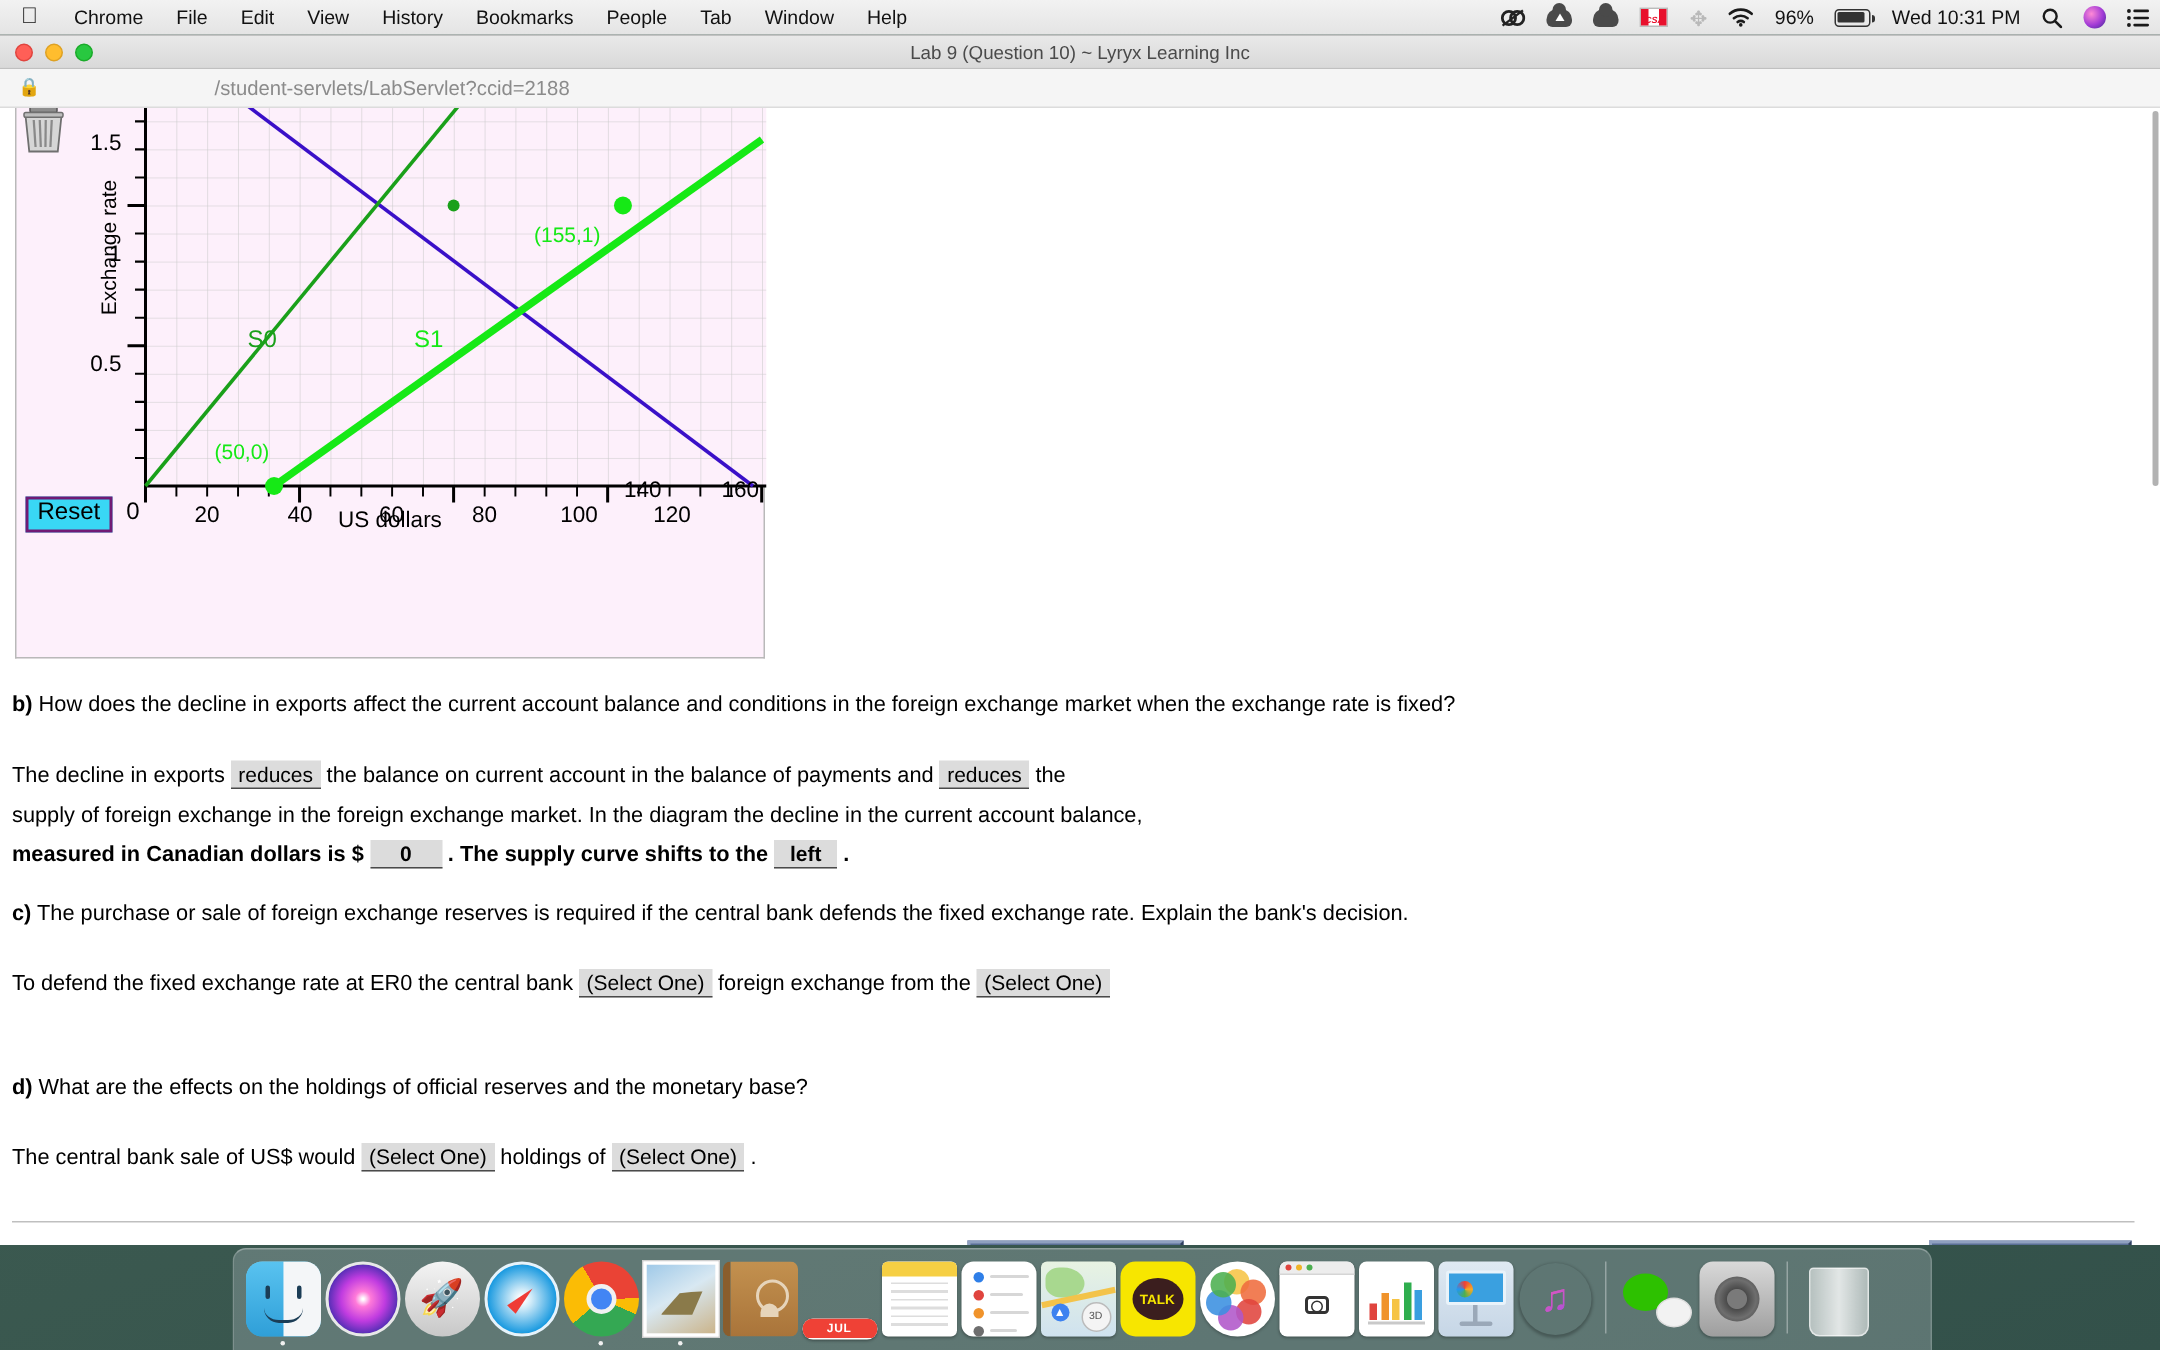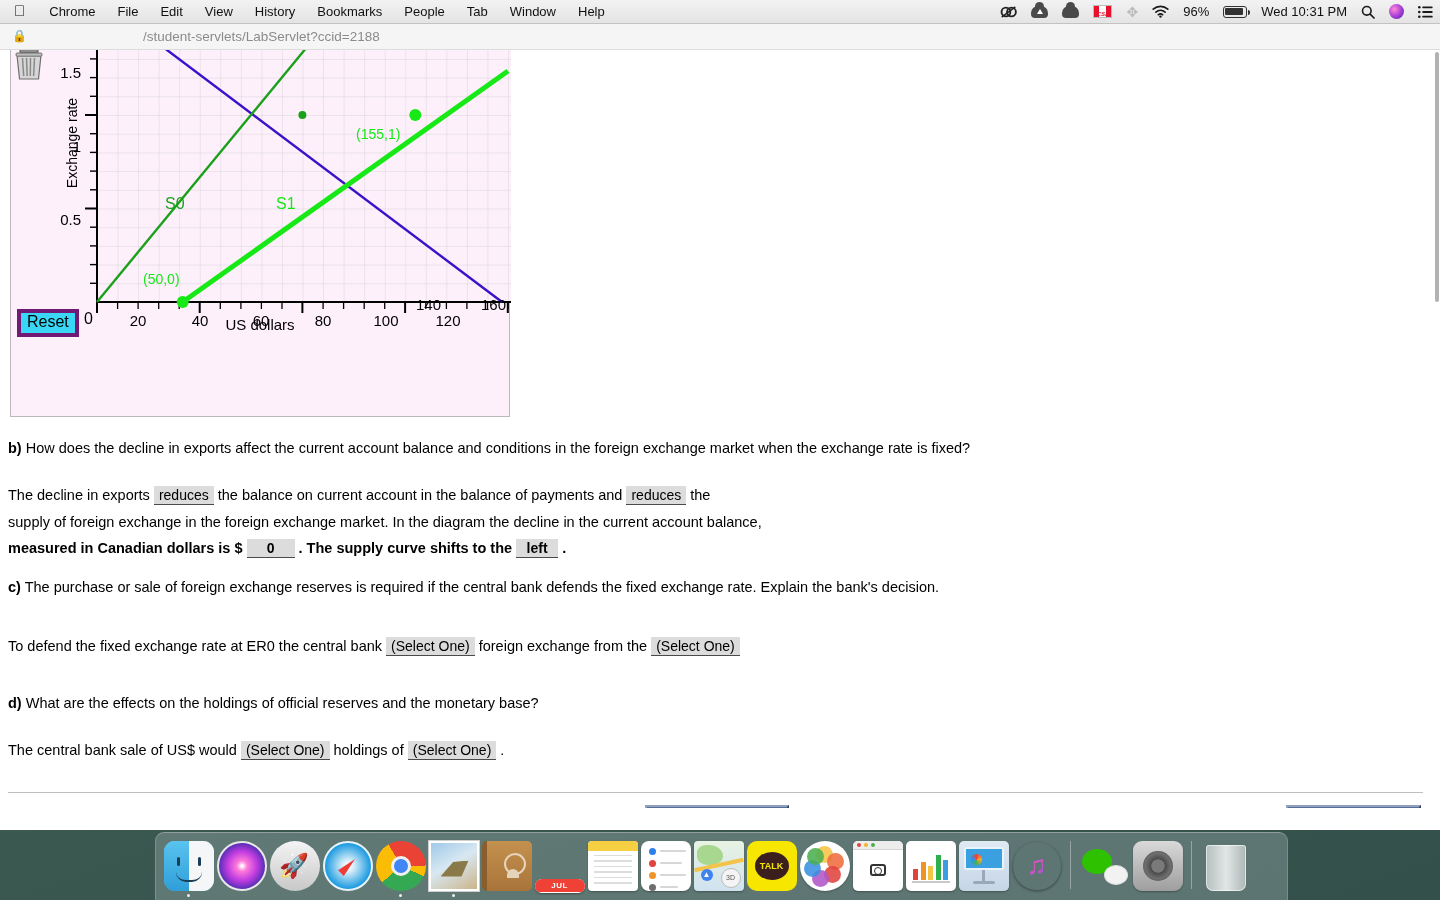--- a/index.html
+++ b/index.html
@@ -114,21 +114,21 @@
     transform:rotate(-90deg);transform-origin:center;
     font-size:14px;color:#000;white-space:nowrap;
   }
   #applet .axlabel-x{
     position:absolute;left:0;right:0;top:269px;text-align:center;
     font-size:15px;color:#000;
   }
   #applet svg{position:absolute;left:0;top:0;}
   #resetbtn{
     position:absolute;left:6px;top:262px;
-    background:#39d7f5;border:4px solid #701a75;
+    background:#39d7f5;border:2px solid #701a75;
     font-size:16px;padding:0px 6px 2px 6px;color:#000;
     font-family:"Liberation Sans",sans-serif;
     cursor:pointer;
   }
   #trashicon{
     position:absolute;left:467px;top:260px;width:36px;height:34px;
   }
 
   
   .qblock{ position:absolute; left:8px; font-size:14.5px; color:#000; }
@@ -379,20 +379,28 @@
           <rect x="4.2" y="5.1" width="10.5" height="1.8" rx=".9"></rect>
       <circle cx="1.3" cy="10.7" r="1.3"></circle>
           <rect x="4.2" y="9.8" width="10.5" height="1.8" rx=".9"></rect>
         </g>
       </svg>
   </span>
 </div>
 
 <div id="browser">
 
+  <div id="titlebar">
+    <span class="lights">
+      <i class="light l-red"></i>
+      <i class="light l-yel"></i>
+      <i class="light l-grn"></i>
+    </span>
+    <span id="wintitle">Lab 9 (Question 10) ~ Lyryx Learning Inc</span>
+  </div>
 
   <div id="urlbar">
     <span class="lock">🔒</span>
     <span class="url-dom">laecon1.lyryx.com</span>
       <span class="url-path">/student-servlets/LabServlet?ccid=2188</span>
   </div>
 
   <div id="page">
 
     <div id="vscroll">
@@ -532,21 +540,21 @@
       <span>measured in Canadian dollars is $ </span><span class="sel num">0</span><span> . The supply curve shifts to the </span><span class="sel word">left</span><span> .</span>
     </div>
 
     <div class="qblock" style="top:529px;">
       <div class="qhead">
         <b>c)</b>
         <span>The purchase or sale of foreign exchange reserves is required if the central bank defends the fixed exchange rate. Explain the bank's decision.</span>
       </div>
     </div>
 
-    <div class="qblock ansline" style="top:571px;margin-top:12px;">
+    <div class="qblock ansline" style="top:571px;">
       <span>To defend the fixed exchange rate at ER0 the central bank </span><span class="sel word">(Select One)</span><span> foreign exchange from the </span><span class="sel word">(Select One)</span>
     </div>
 
 
     <div class="qblock" style="top:645px;">
       <div class="qhead">
         <b>d)</b>
         <span>What are the effects on the holdings of official reserves and the monetary base?</span>
       </div>
     </div>

